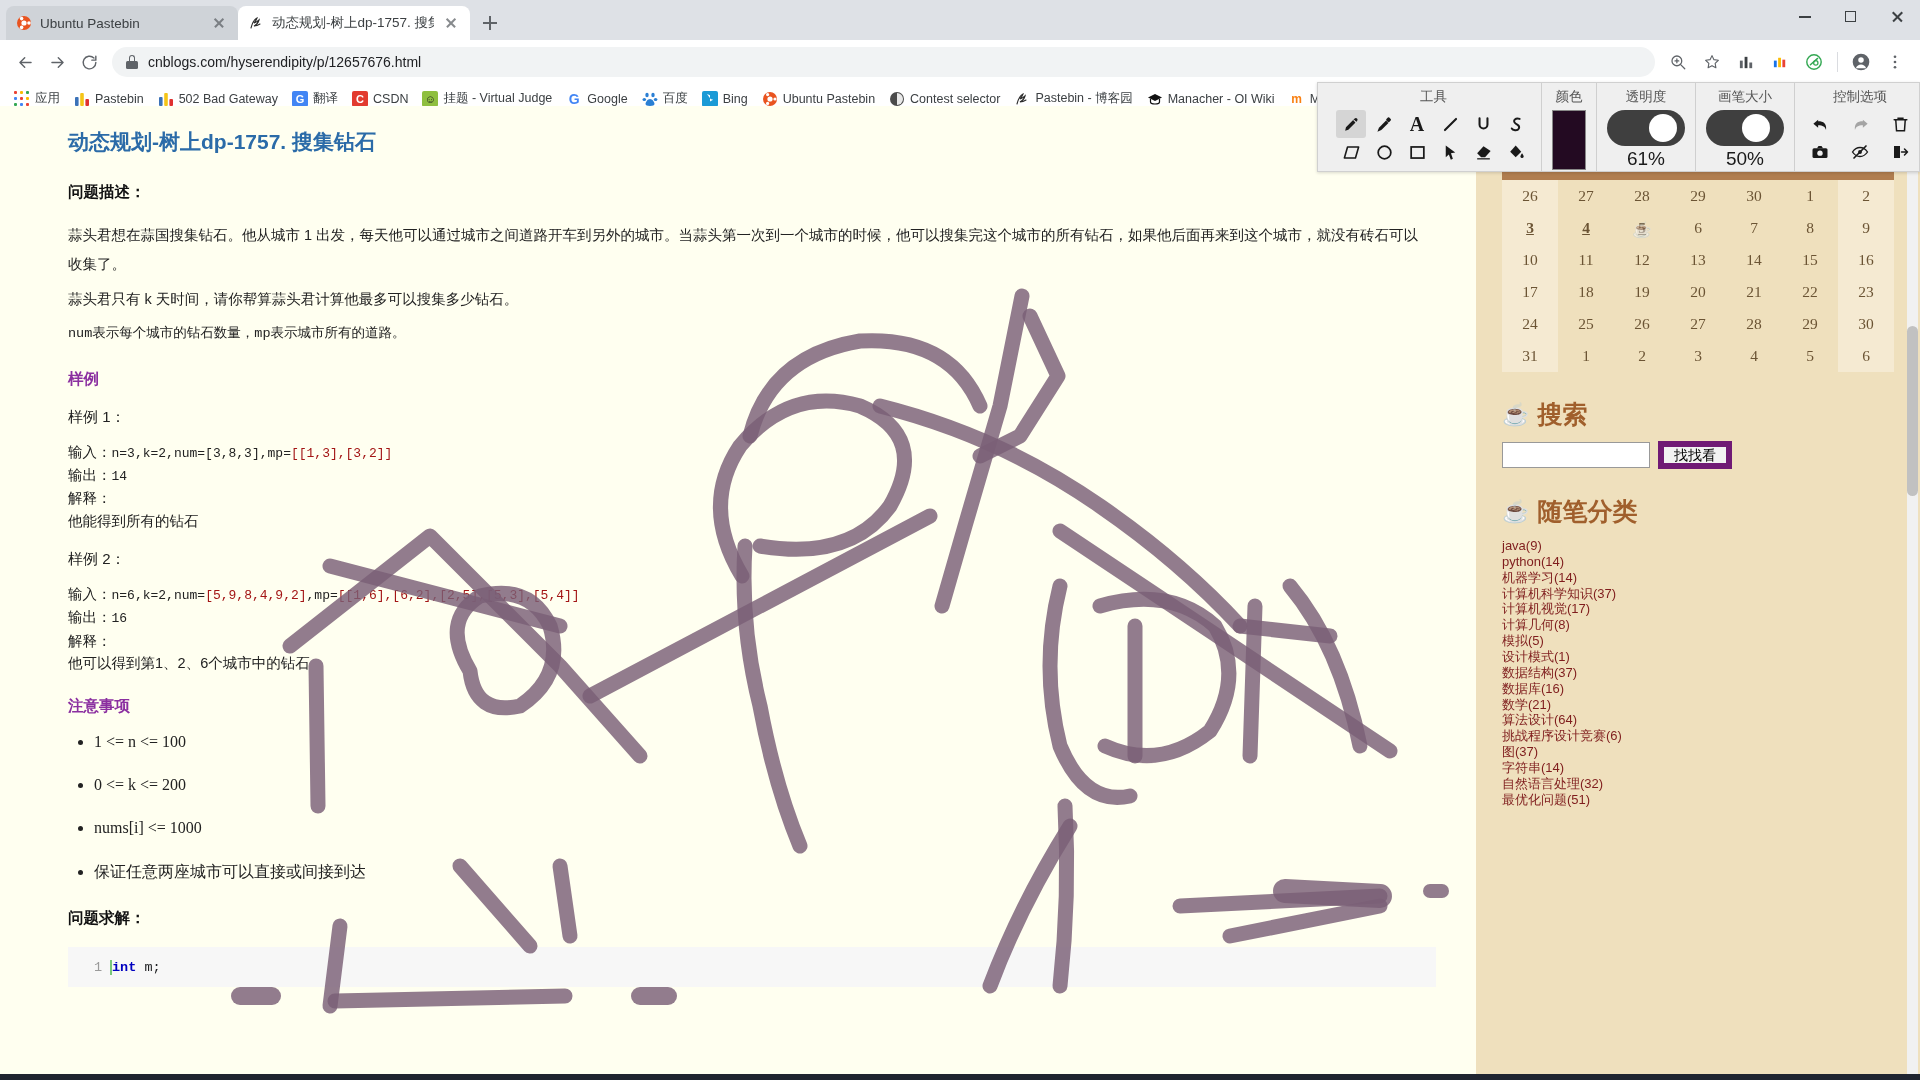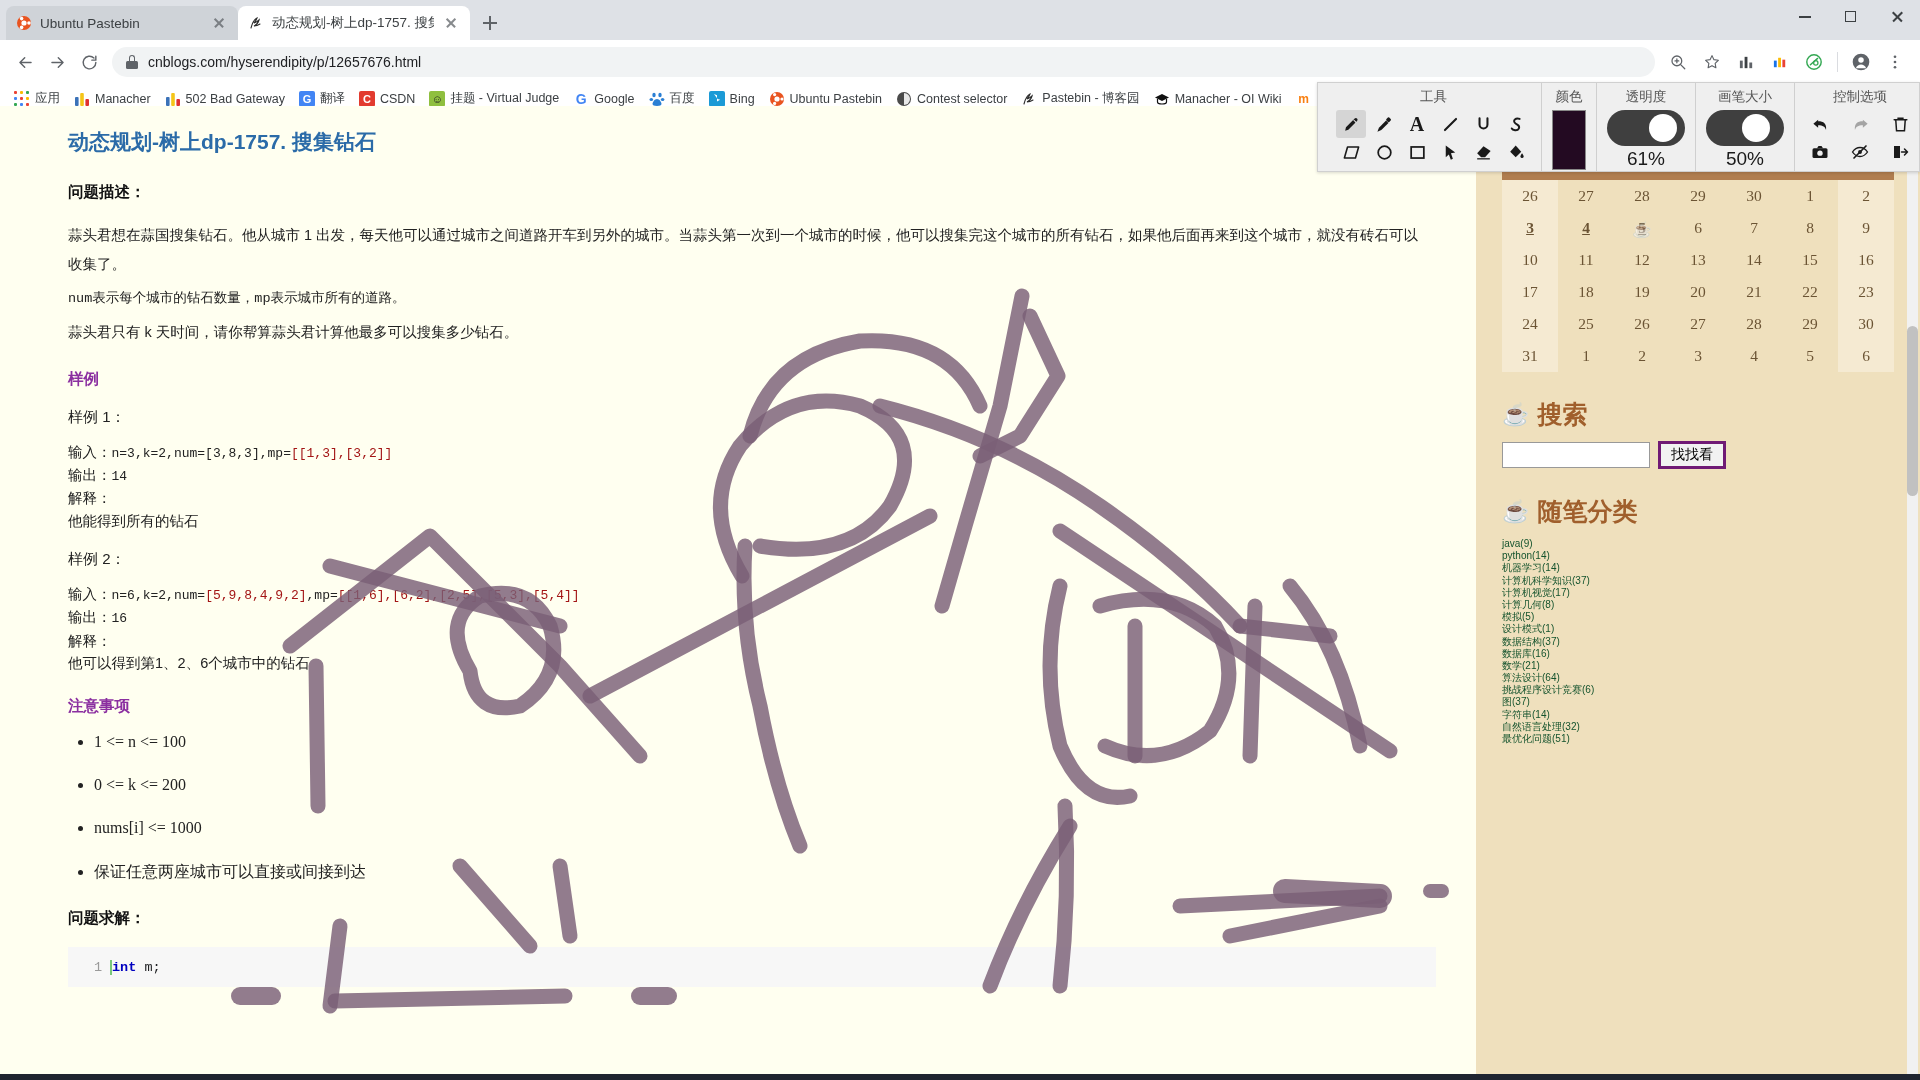--- a/index.html
+++ b/index.html
@@ -176,25 +176,25 @@
     color: #a05f2c; font-size: 25px; font-weight: bold;
     font-family: "Liberation Sans", sans-serif;
   }
   .cupicon { font-size: 22px; color:#a05f2c; }
   .searchrow { display:flex; gap: 8px; align-items:center; margin-bottom: 6px; }
   .searchrow input {
     width: 148px; height: 26px; border: 1px solid #999; background:#fff;
     font-size: 13px; padding: 0 4px;
   }
   .searchrow button {
-    height: 28px; padding: 0 10px; background:#f2f2f2; border:3px solid #701a75;
+    height: 28px; padding: 0 10px; background:#f2f2f2; border:6px solid #701a75;
     font-size: 14px; font-family: "Liberation Sans", sans-serif; color:#000;
   }
   .cats { margin-top: 4px; }
-  .cats a { display:block; color: #14532d; font-size: 10px; line-height: 1.22;
+  .cats a { display:block; color: #7f1d1d; font-size: 13px; line-height: 1.22;
             text-decoration: none; font-family:"Liberation Sans", sans-serif; }
   .sb-scroll { position:absolute; right: 2px; top: 0; width: 11px; height: 974px;
                background: #f1f1f1; }
   .sb-scroll .thumb { position:absolute; right:0; top: 220px; width: 11px;
                       height: 170px; background: #c1c1c1; border-radius: 6px; }
 
   
   .drawbar {
     position: absolute; right: 0; top: 82px; width: 603px; height: 90px;
     background: #efefef; border: 1px solid #d0d0d0;
@@ -363,21 +363,21 @@
     </div>
 
     <div class="bm">
       <span class="bmico" style="background:none;">
         <svg width="16" height="16" viewBox="0 0 16 16">
             <rect x="1" y="6" width="3.6" height="9" fill="#3b72b8" rx="1"></rect>
             <rect x="6.2" y="2" width="3.6" height="13" fill="#f5c518" rx="1"></rect>
             <rect x="11.4" y="8" width="3.6" height="7" fill="#e03030" rx="1"></rect>
           </svg>
       </span>
-      <span>Manacher</span>
+      <span>Pastebin</span>
     </div>
 
     <div class="bm">
       <span class="bmico" style="background:none;">
         <svg width="16" height="16" viewBox="0 0 16 16">
             <rect x="1" y="6" width="3.6" height="9" fill="#3b72b8" rx="1"></rect>
             <rect x="6.2" y="2" width="3.6" height="13" fill="#f5c518" rx="1"></rect>
             <rect x="11.4" y="8" width="3.6" height="7" fill="#e03030" rx="1"></rect>
           </svg>
       </span>
@@ -488,22 +488,22 @@
   <div class="page">
     <div class="content-wrap">
 
       <div class="article">
 
         <div class="post-title">动态规划-树上dp-1757. 搜集钻石</div>
 
         <div class="sec-head">问题描述：</div>
 
         <div class="para">蒜头君想在蒜国搜集钻石。他从城市 1 出发，每天他可以通过城市之间道路开车到另外的城市。当蒜头第一次到一个城市的时候，他可以搜集完这个城市的所有钻石，如果他后面再来到这个城市，就没有砖石可以收集了。</div>
+        <div class="para">蒜头君只有 k 天时间，请你帮算蒜头君计算他最多可以搜集多少钻石。</div>
         <div class="para small mono">num表示每个城市的钻石数量，mp表示城市所有的道路。</div>
-        <div class="para">蒜头君只有 k 天时间，请你帮算蒜头君计算他最多可以搜集多少钻石。</div>
 
         <div class="h-purple">样例</div>
 
         <div class="ex-title">样例 1：</div>
         <div class="io-line">
           <span>输入：</span><span class="mono">n=3,k=2,num=[3,8,3],mp=</span><span class="mono code-red">[[1,3],[3,2]]</span>
         </div>
         <div class="io-line">
           <span>输出：</span><span class="mono">14</span>
         </div>

